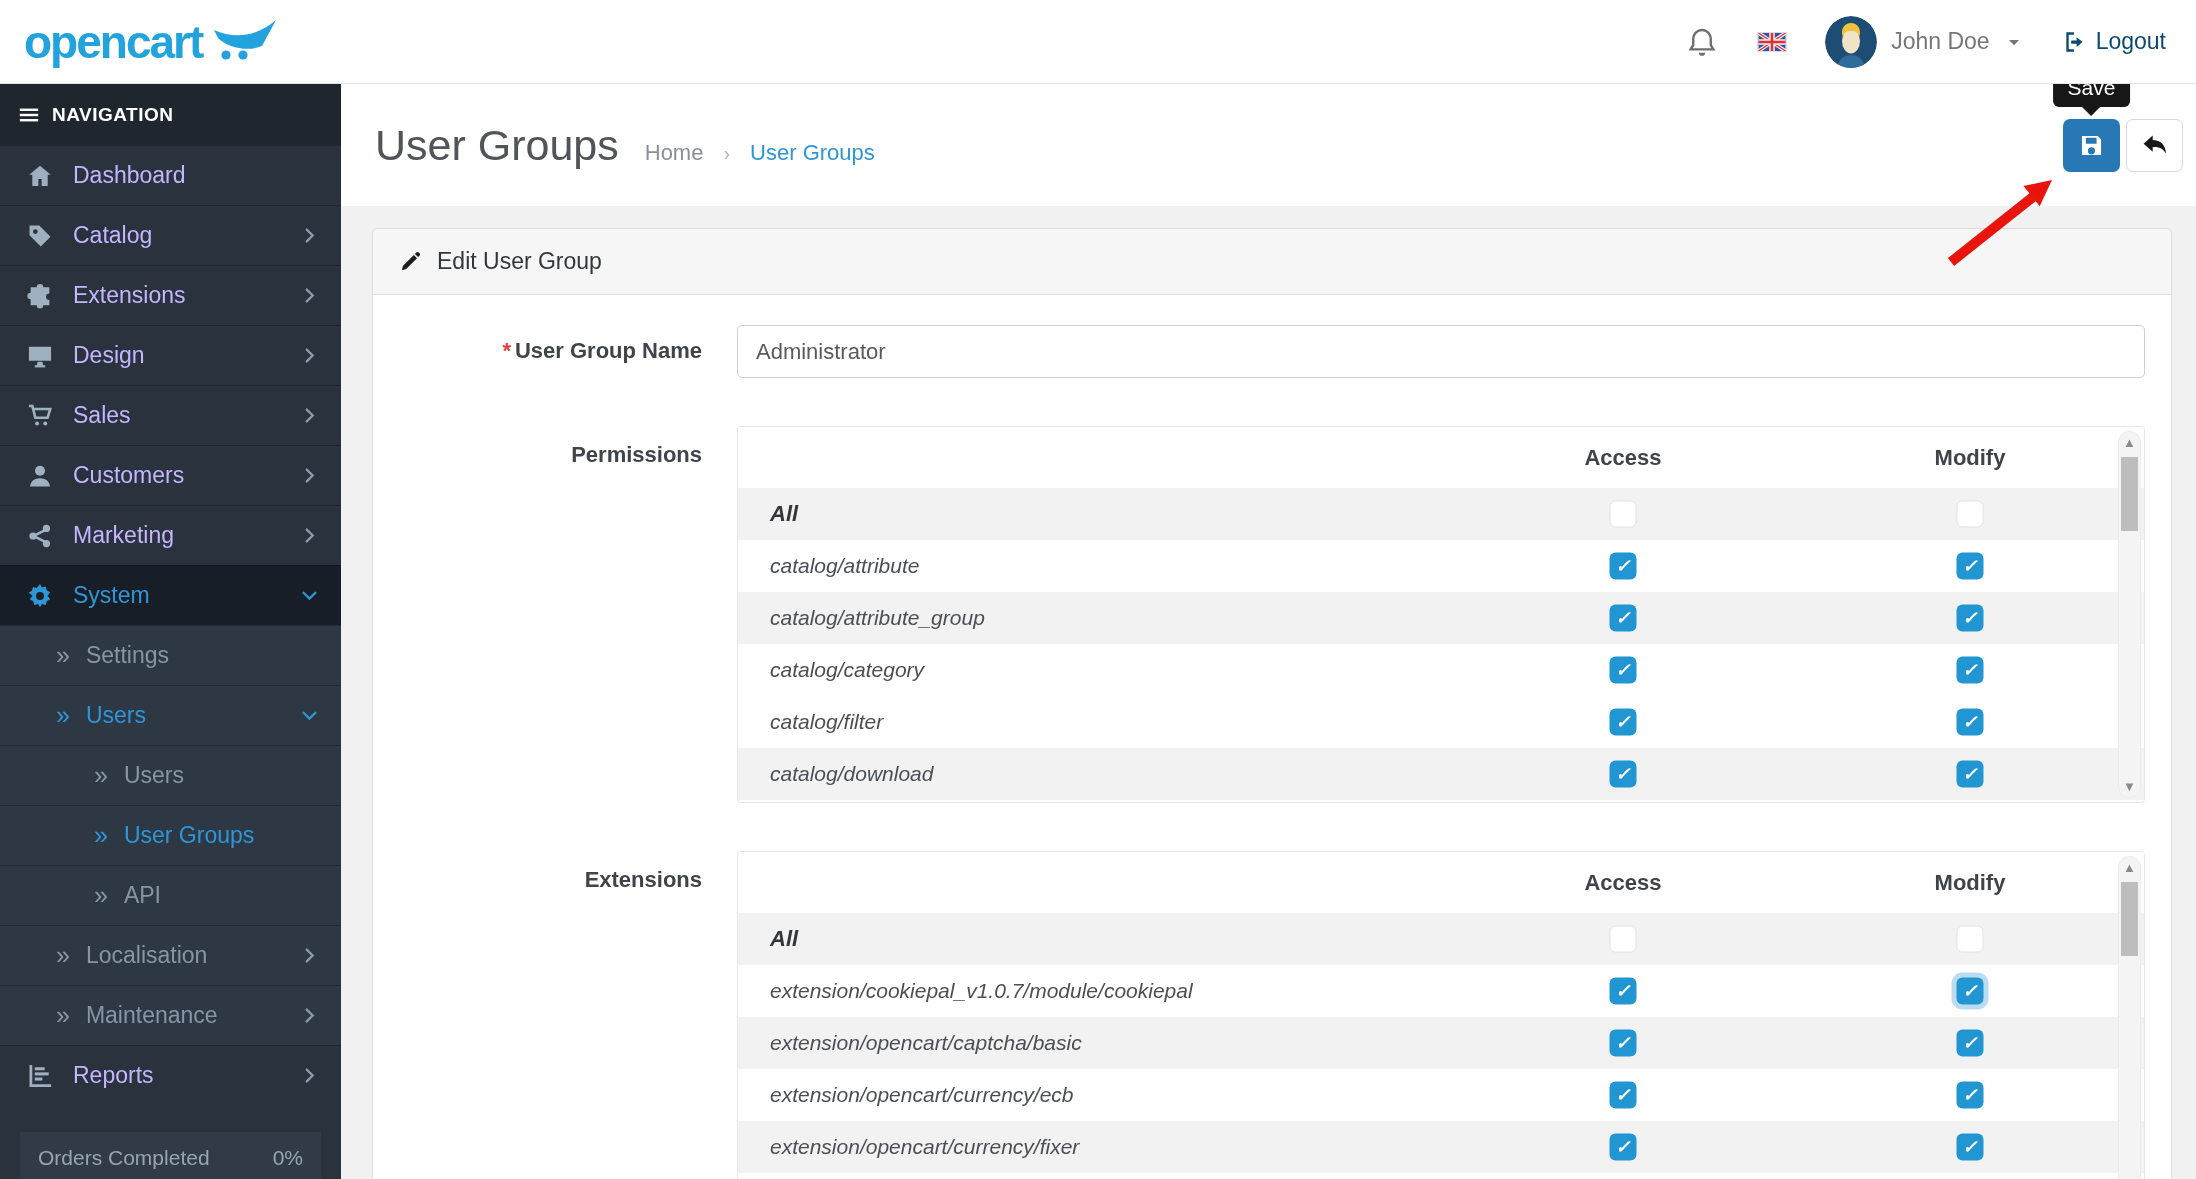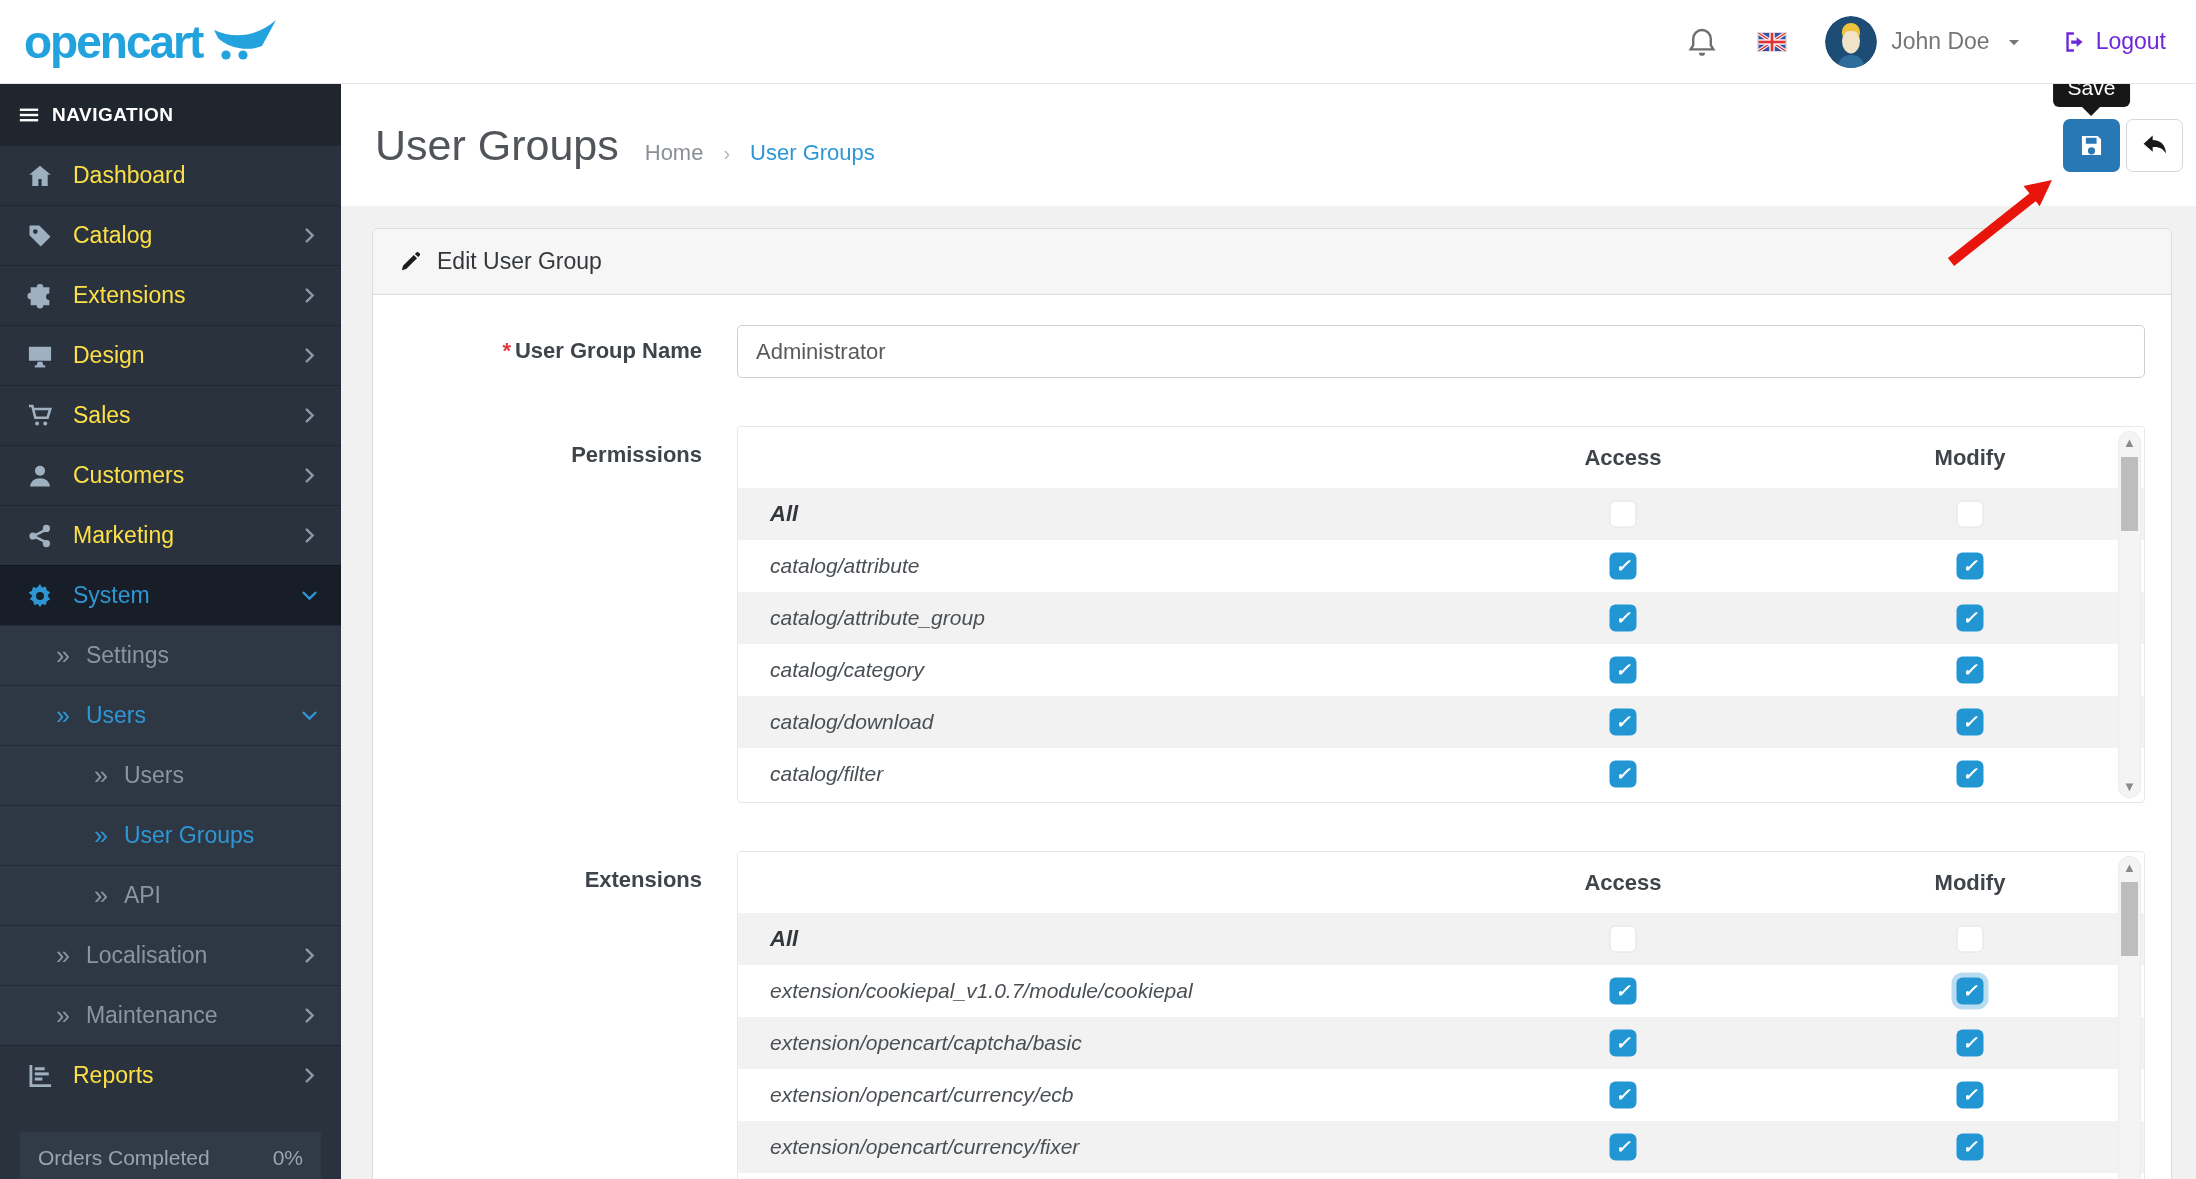--- a/index.html
+++ b/index.html
@@ -19,33 +19,33 @@
   .logo { margin-left:24px; display:flex; align-items:center; cursor:pointer; }
   .logo-text { font-size:46px; font-weight:bold; color:#23a3dd; letter-spacing:-2px; }
   .logo-cart { width:66px; height:42px; margin-left:10px; margin-top:-6px; }
   .header-right { margin-left:auto; display:flex; align-items:center; gap:38px; margin-right:30px; color:#7b7b7b; }
   .hbell { width:34px; height:34px; color:#6f6f6f; }
   .hflag { width:30px; height:20px; border:1px solid #ddd; }
   .huser { display:flex; align-items:center; gap:14px; }
   .avatar { width:52px; height:52px; border-radius:50%; overflow:hidden; }
   .hname { font-size:23px; color:#767676; }
   .hcaret { width:20px; height:20px; color:#767676; }
-  .hlogout { display:flex; align-items:center; gap:8px; font-size:23px; color:#6d28d9; }
+  .hlogout { display:flex; align-items:center; gap:8px; font-size:23px; color:#0c4a6e; }
   .hlogout .icn { width:26px; height:26px; }
 
   
   .sidebar { position:absolute; left:0; top:84px; width:341px; bottom:0; background:#29323d; z-index:20; }
   .nav-head {
     height:61px; background:#20262e; color:#fff; display:flex; align-items:center;
     padding-left:18px; gap:12px; font-size:19px; font-weight:bold; letter-spacing:.5px;
   }
   .nav-head .icn { width:22px; height:22px; }
   .menu-item {
     height:60px; display:flex; align-items:center; padding:0 22px 0 26px;
-    color:#fde047; font-size:23px; cursor:pointer; border-top:1px solid rgba(0,0,0,.22);
+    color:#c4b5fd; font-size:23px; cursor:pointer; border-top:1px solid rgba(0,0,0,.22);
   }
   .menu-item .mi { width:28px; height:28px; margin-right:19px; color:#9fb0c1; flex-shrink:0; }
   .menu-item .lbl { white-space:nowrap; }
   .menu-item .chev { width:19px; height:19px; margin-left:auto; color:#8c99a8; }
   .menu-item.lvl2 { background:#2e3845; padding-left:56px; color:#8795a4; }
   .menu-item.lvl3 { background:#2e3845; padding-left:94px; color:#8795a4; }
   .bullet { font-size:25px; margin-right:16px; line-height:1; }
   .menu-item.dark { background:#181e27; }
   .menu-item.blue, .menu-item.blue .mi, .menu-item.blue .chev { color:#2f96d5; }
   .stat-widget {
@@ -438,27 +438,27 @@
               <div class="t-row stripe">
                 <span class="r-name">catalog/attribute_group</span>
                 <span class="cbx on" style="left: 885px;"></span>
                 <span class="cbx on" style="left: 1232px;"></span>
               </div>
               <div class="t-row">
                 <span class="r-name">catalog/category</span>
                 <span class="cbx on" style="left: 885px;"></span>
                 <span class="cbx on" style="left: 1232px;"></span>
               </div>
+              <div class="t-row">
+                <span class="r-name">catalog/filter</span>
+                <span class="cbx on" style="left: 885px;"></span>
+                <span class="cbx on" style="left: 1232px;"></span>
+              </div>
               <div class="t-row stripe">
                 <span class="r-name">catalog/download</span>
-                <span class="cbx on" style="left: 885px;"></span>
-                <span class="cbx on" style="left: 1232px;"></span>
-              </div>
-              <div class="t-row">
-                <span class="r-name">catalog/filter</span>
                 <span class="cbx on" style="left: 885px;"></span>
                 <span class="cbx on" style="left: 1232px;"></span>
               </div>
               <div class="sbar">
                 <span class="up">▲</span>
                 <span class="thumb"></span>
                 <span class="down">▼</span>
               </div>
             </div>
         </div>

